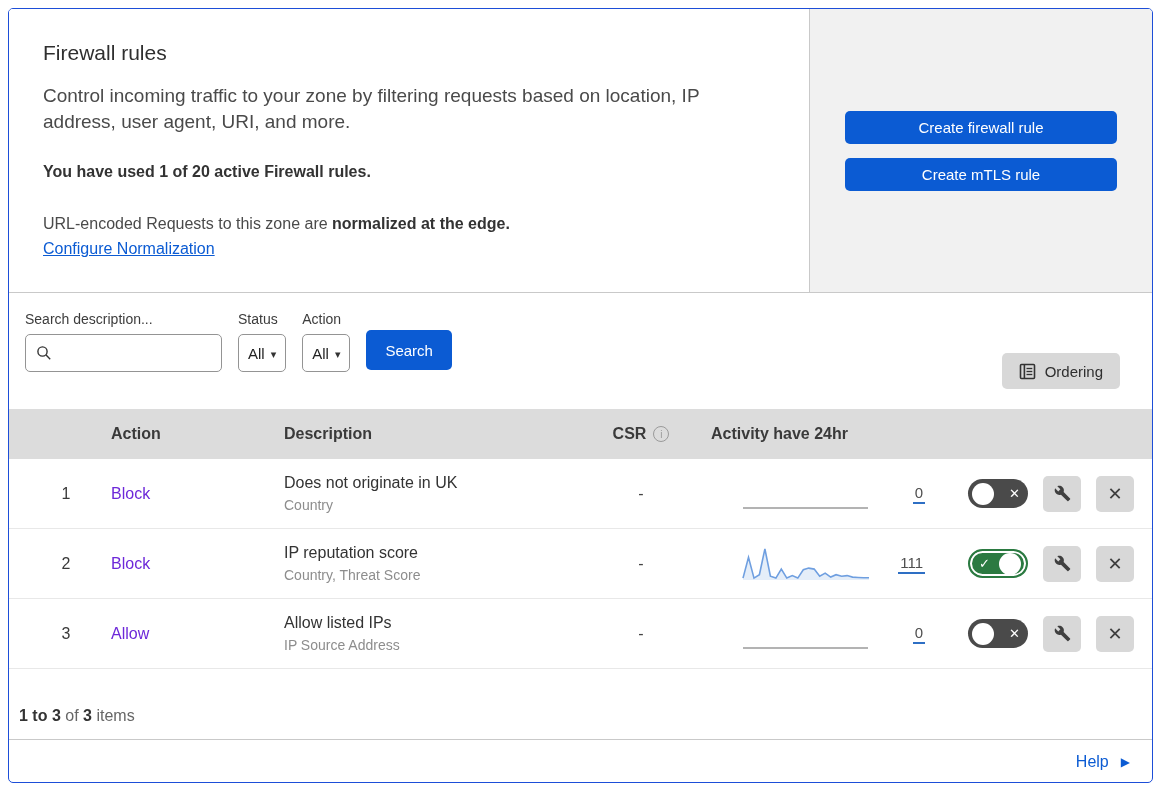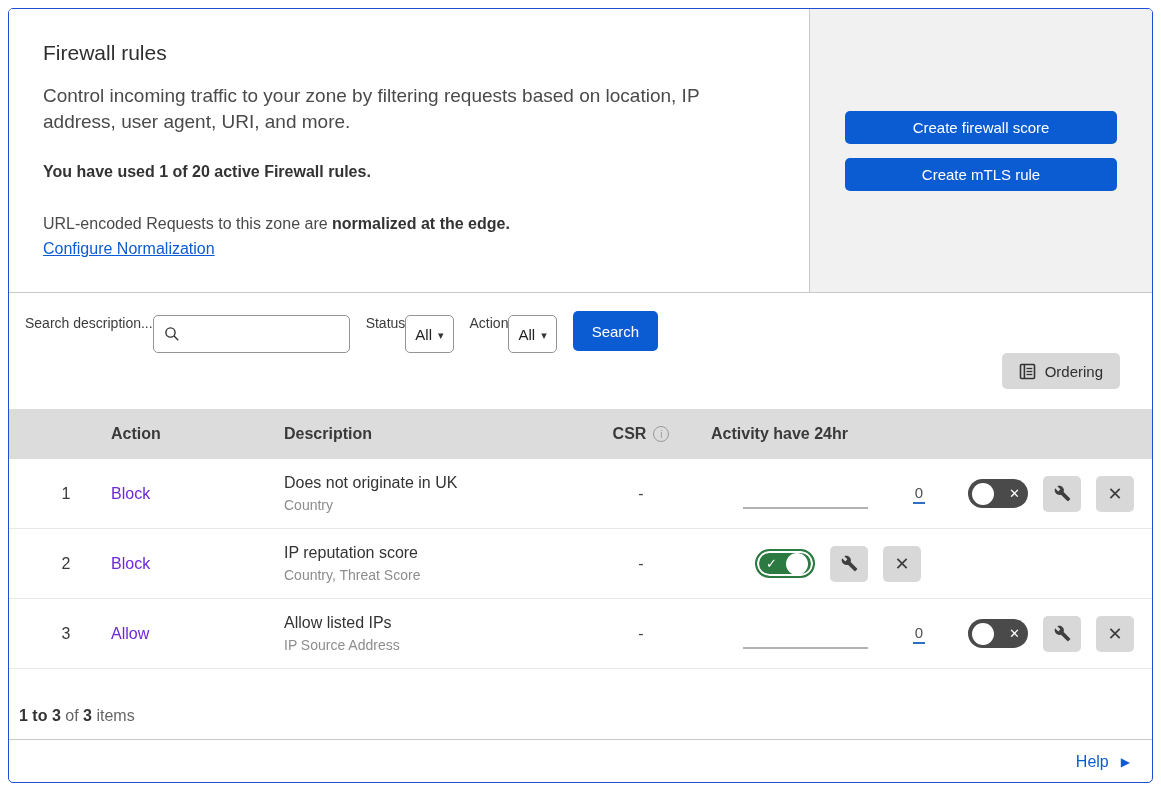--- a/index.html
+++ b/index.html
@@ -21,21 +21,21 @@
     color: var(--blue); text-decoration: underline; cursor: pointer; }
   .top-right { width: 343px; background: #f1f1f1; border-left: 1px solid #c9c9c9;
     display: flex; flex-direction: column; align-items: center; justify-content: center; gap: 14px; }
   .btn-primary { width: 272px; height: 33px; background: var(--blue); color: #fff;
     border: none; border-radius: 5px; font-size: 15px; cursor: pointer;
     font-family: inherit; }
 
   
   .filters { position: relative; height: 116px; padding: 18px 16px 0 16px; }
   .filter-row { display: flex; align-items: flex-end; gap: 16px; }
-  .fgroup { display: flex; flex-direction: row; }
+  .fgroup { display: flex; flex-direction: column; }
   .flabel { font-size: 14px; color: #3c3c3c; margin-bottom: 7px; }
   .search-box { width: 197px; height: 38px; border: 1px solid #949494; border-radius: 5px;
     display: flex; align-items: center; padding: 0 10px; background: #fff; }
   .search-box input { border: none; outline: none; flex: 1; font-size: 15px; width: 100%;
     font-family: inherit; margin-left: 8px; }
   .dropdown { min-width: 46px; height: 38px; border: 1px solid #949494; border-radius: 5px;
     display: flex; align-items: center; justify-content: center; gap: 6px; padding: 0 9px;
     font-size: 15px; color: #222; background: #fff; cursor: pointer; }
   .caret { font-size: 11px; color: #333; line-height: 1; transform: translateY(1px); }
   .btn-search { height: 40px; padding: 0 19px; margin-bottom: 2px; background: var(--blue);
@@ -96,21 +96,21 @@
       <div class="top-left">
         <div class="page-title">Firewall rules</div>
         <div class="desc">Control incoming traffic to your zone by filtering requests based on location, IP address, user agent, URI, and more.</div>
         <div class="usage">You have used 1 of 20 active Firewall rules.</div>
         <div class="norm">
           <span>URL-encoded Requests to this zone are </span><strong>normalized at the edge.</strong>
         </div>
         <span class="norm-link">Configure Normalization</span>
       </div>
       <div class="top-right">
-        <button class="btn-primary">Create firewall score</button>
+        <button class="btn-primary">Create firewall rule</button>
         <button class="btn-primary">Create mTLS rule</button>
       </div>
     </div>
 
     <div class="filters">
       <div class="filter-row">
         <div class="fgroup">
           <span class="flabel">Search description...</span>
           <div class="search-box">
             <svg width="16" height="16" viewBox="0 0 16 16">
@@ -191,20 +191,27 @@
     </div>
 
     <div class="grid-row trow">
       <div class="td-num">2</div>
       <div class="td-action">Block</div>
       <div class="td-desc">
         <div class="rule-title">IP reputation score</div>
         <div class="rule-criteria">Country, Threat Score</div>
       </div>
       <div class="td-csr">-</div>
+      <div class="td-activity">
+        <div class="spark"><svg width="130" height="40">
+              <polygon points="2,36 2.0,34.1 7.5,13.3 13.0,34.1 18.4,30.7 23.9,4.9 29.4,32.2 34.9,34.1 40.3,25.1 45.8,34.1 51.3,31.6 56.8,34.1 62.3,25.7 67.7,24.1 73.2,25.1 78.7,32.2 84.2,29.1 89.7,33.1 95.1,30.7 100.6,32.2 106.1,31.6 111.6,33.1 117.0,33.5 122.5,33.8 128.0,33.8 128,36" fill="#6f9fe0" opacity="0.18"></polygon>
+              <polyline points="2.0,34.1 7.5,13.3 13.0,34.1 18.4,30.7 23.9,4.9 29.4,32.2 34.9,34.1 40.3,25.1 45.8,34.1 51.3,31.6 56.8,34.1 62.3,25.7 67.7,24.1 73.2,25.1 78.7,32.2 84.2,29.1 89.7,33.1 95.1,30.7 100.6,32.2 106.1,31.6 111.6,33.1 117.0,33.5 122.5,33.8 128.0,33.8" fill="none" stroke="#6f9fe0" stroke-width="1.6"></polyline>
+            </svg></div>
+        <span class="count-link">111</span>
+      </div>
       <div class="td-controls">
         <div class="toggle on">
             <span class="t-glyph">✓</span>
             <span class="knob"></span>
           </div>
         <button class="icon-btn">
           <svg width="17" height="17" viewBox="0 0 24 24">
             <path fill="#3f3f3f" d="M22.7 19l-9.1-9.1c.9-2.3.4-5-1.5-6.9-2-2-5-2.4-7.4-1.3L9 6 6 9 1.6 4.7C.4 7.1.9 10.1 2.9 12.1c1.9 1.9 4.6 2.4 6.9 1.5l9.1 9.1c.4.4 1 .4 1.4 0l2.3-2.3c.5-.4.5-1.1.1-1.4z"></path>
           </svg>
         </button>

